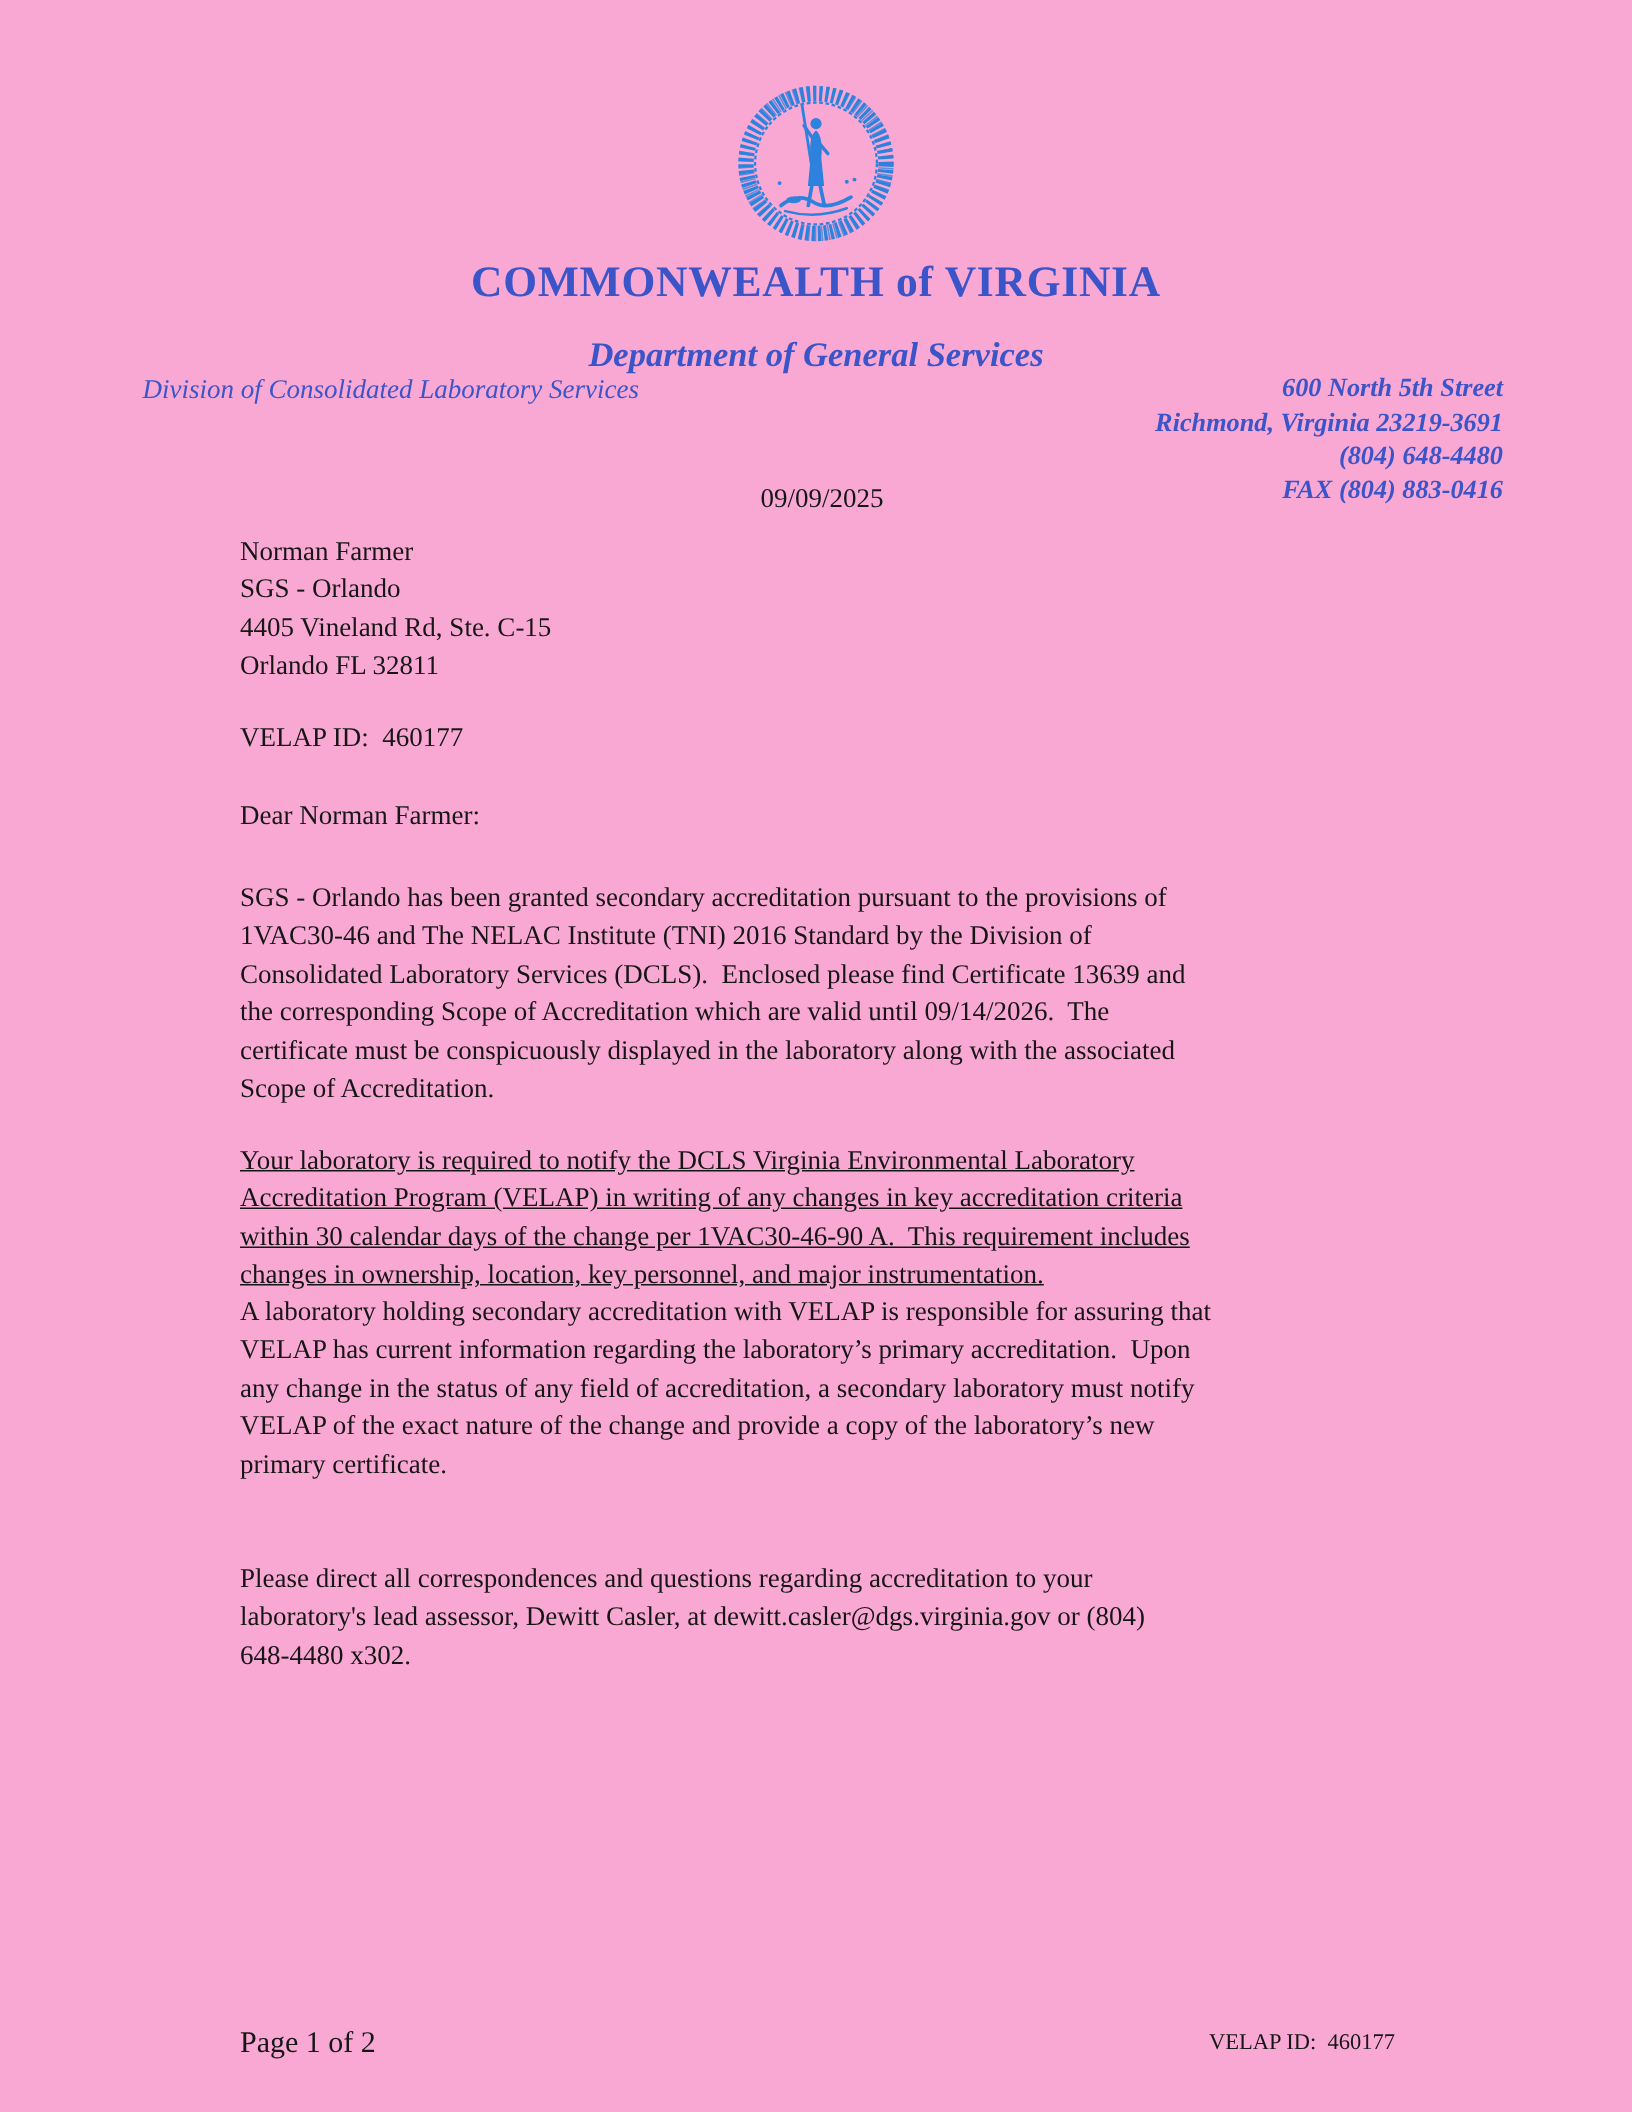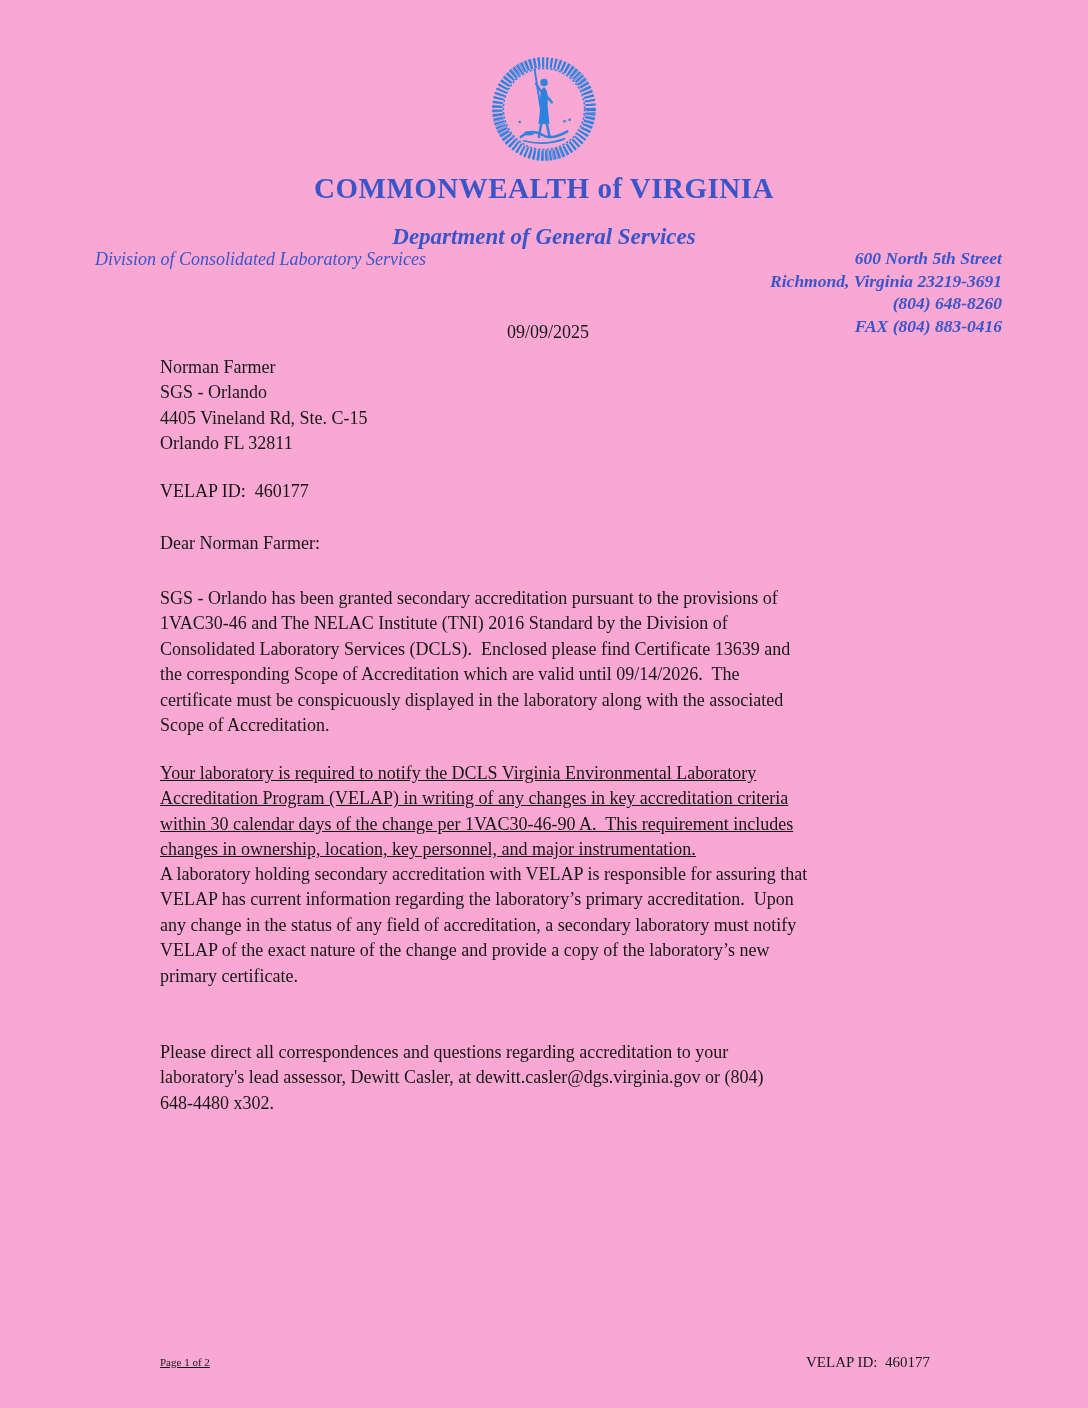--- a/index.html
+++ b/index.html
@@ -44,21 +44,21 @@
   }
   .body-text{font-size:18px;line-height:25.4px;color:var(--text-black);}
   .date{top:320px;left:4px;width:100%;text-align:center;}
   .recipient{top:355px;left:160px;width:760px;}
   .velap{top:479px;left:160px;width:760px;}
   .salutation{top:531px;left:160px;width:760px;}
   .p1{top:586px;left:160px;width:770px;}
   .p2{top:761px;left:160px;width:770px;text-decoration:underline;}
   .p3{top:842px;left:160px;width:770px;margin-top:20px;}
   .p4{top:1040px;left:160px;width:770px;}
-  .footer-left{top:1352px;left:160px;font-size:11px;line-height:20px;text-decoration:underline;}
+  .footer-left{top:1352px;left:160px;font-size:20px;line-height:20px;}
   .footer-right{top:1352px;right:158px;font-size:15px;line-height:20px;text-align:right;}
 </style>
 </head>
 <body>
 
 <div class="page">
 
   <svg class="seal" viewBox="0 0 120 120" aria-hidden="true">
     <g fill="none" stroke="#2d82dd">
 
@@ -87,21 +87,21 @@
     </g>
   </svg>
 
   <div class="org-title">COMMONWEALTH of VIRGINIA</div>
   <div class="org-subtitle">Department of General Services</div>
   <div class="division">Division of Consolidated Laboratory Services</div>
 
   <div class="addr">
     <div>600 North 5th Street</div>
     <div>Richmond, Virginia 23219-3691</div>
-    <div>(804) 648-8260</div>
+    <div>(804) 648-4480</div>
     <div>FAX (804) 883-0416</div>
   </div>
 
   <div class="abs body-text date">09/09/2025</div>
 
   <div class="abs body-text pre recipient">Norman Farmer
 SGS - Orlando
 4405 Vineland Rd, Ste. C-15
 Orlando FL 32811</div>
 

